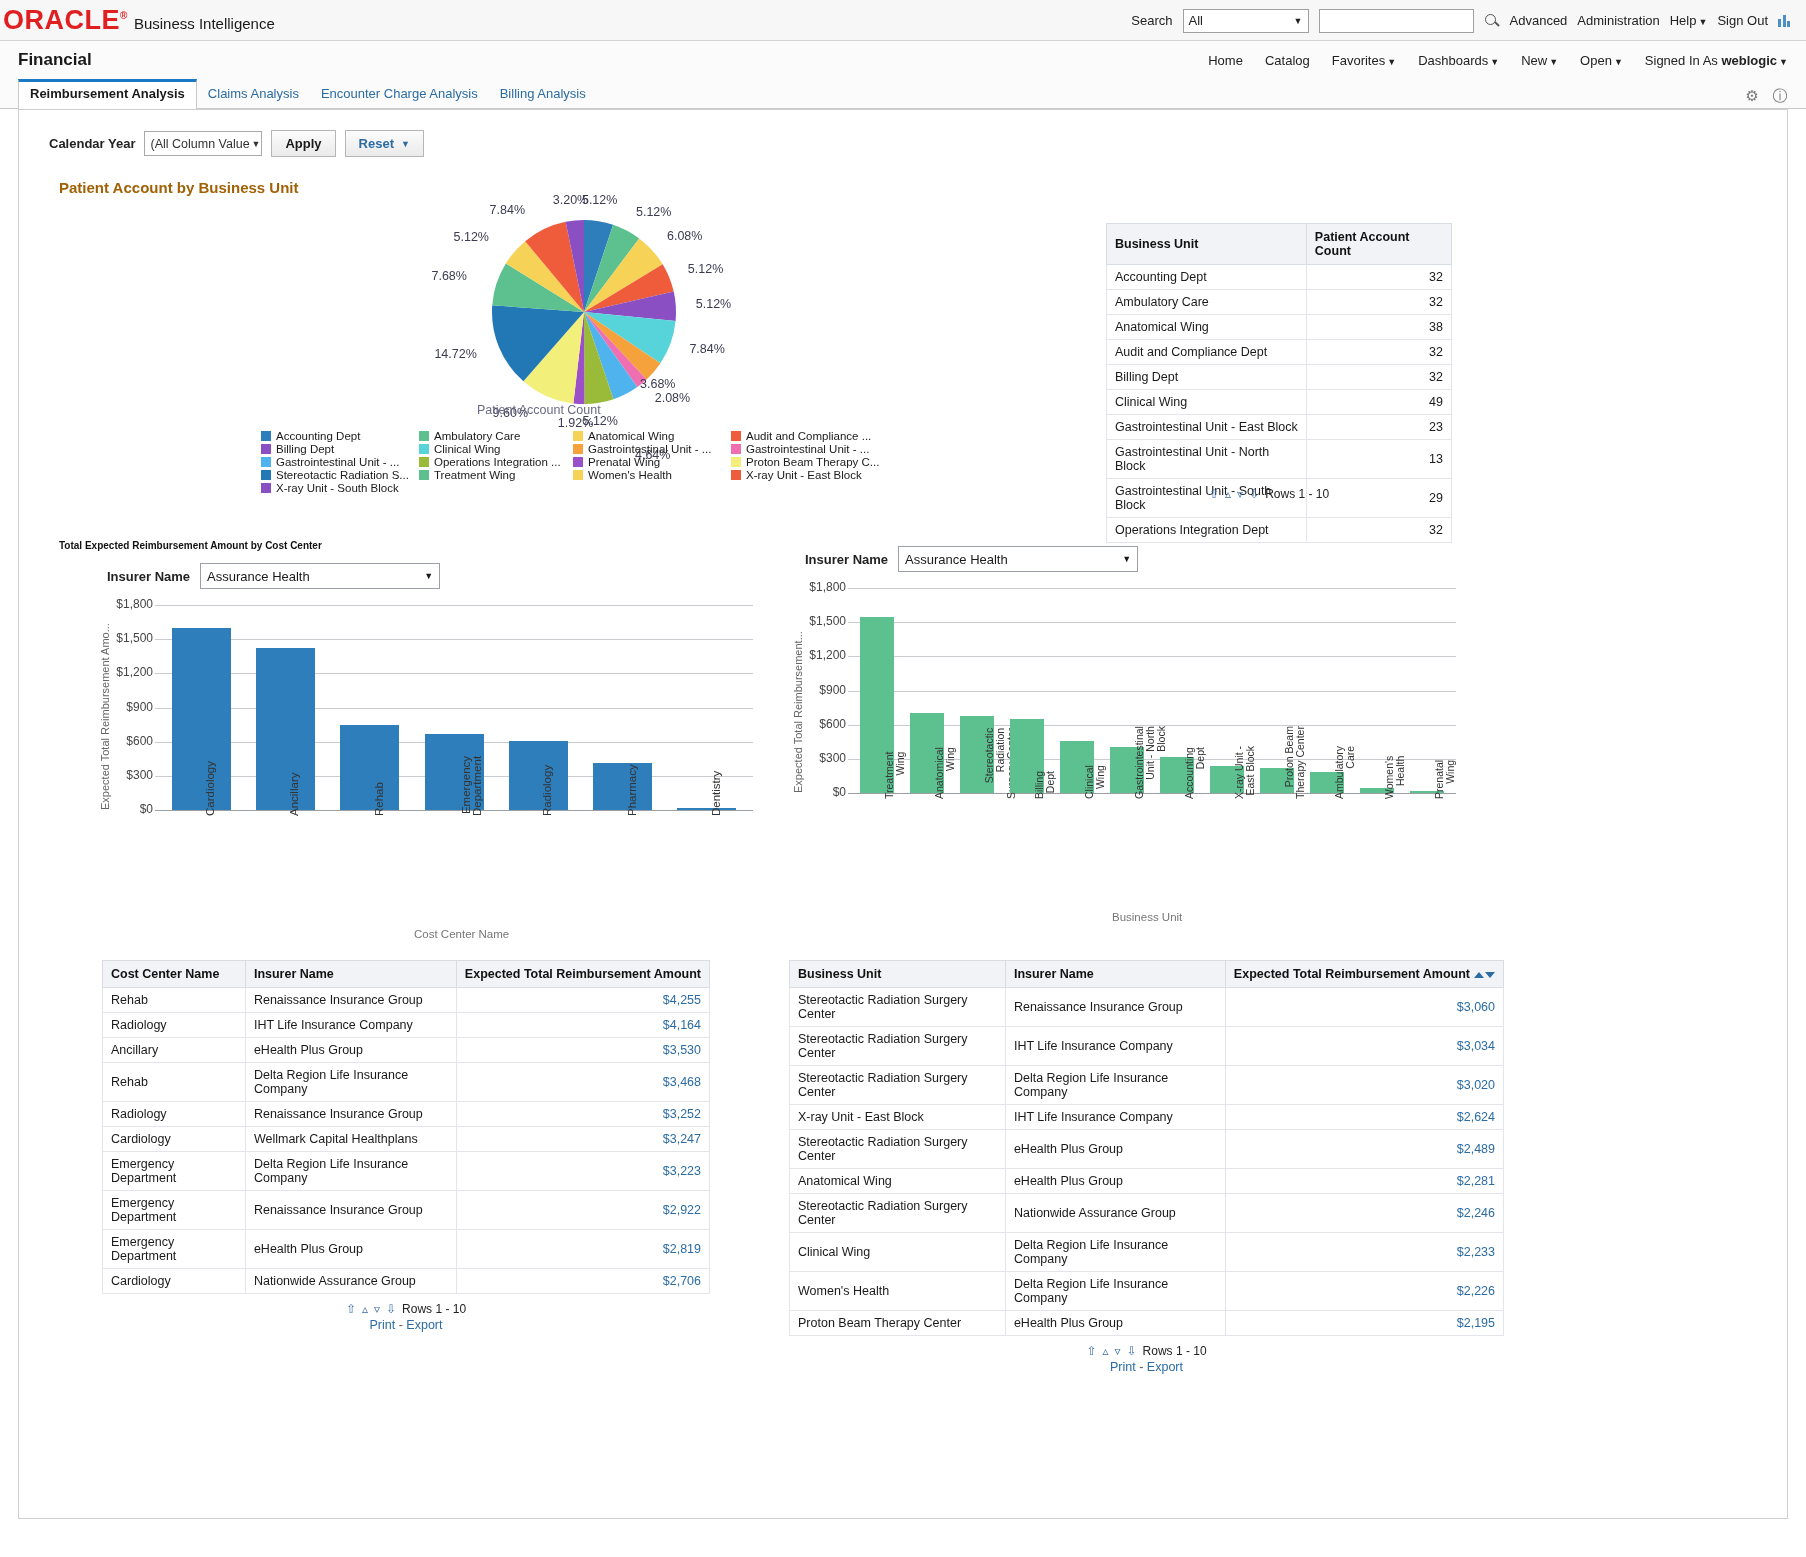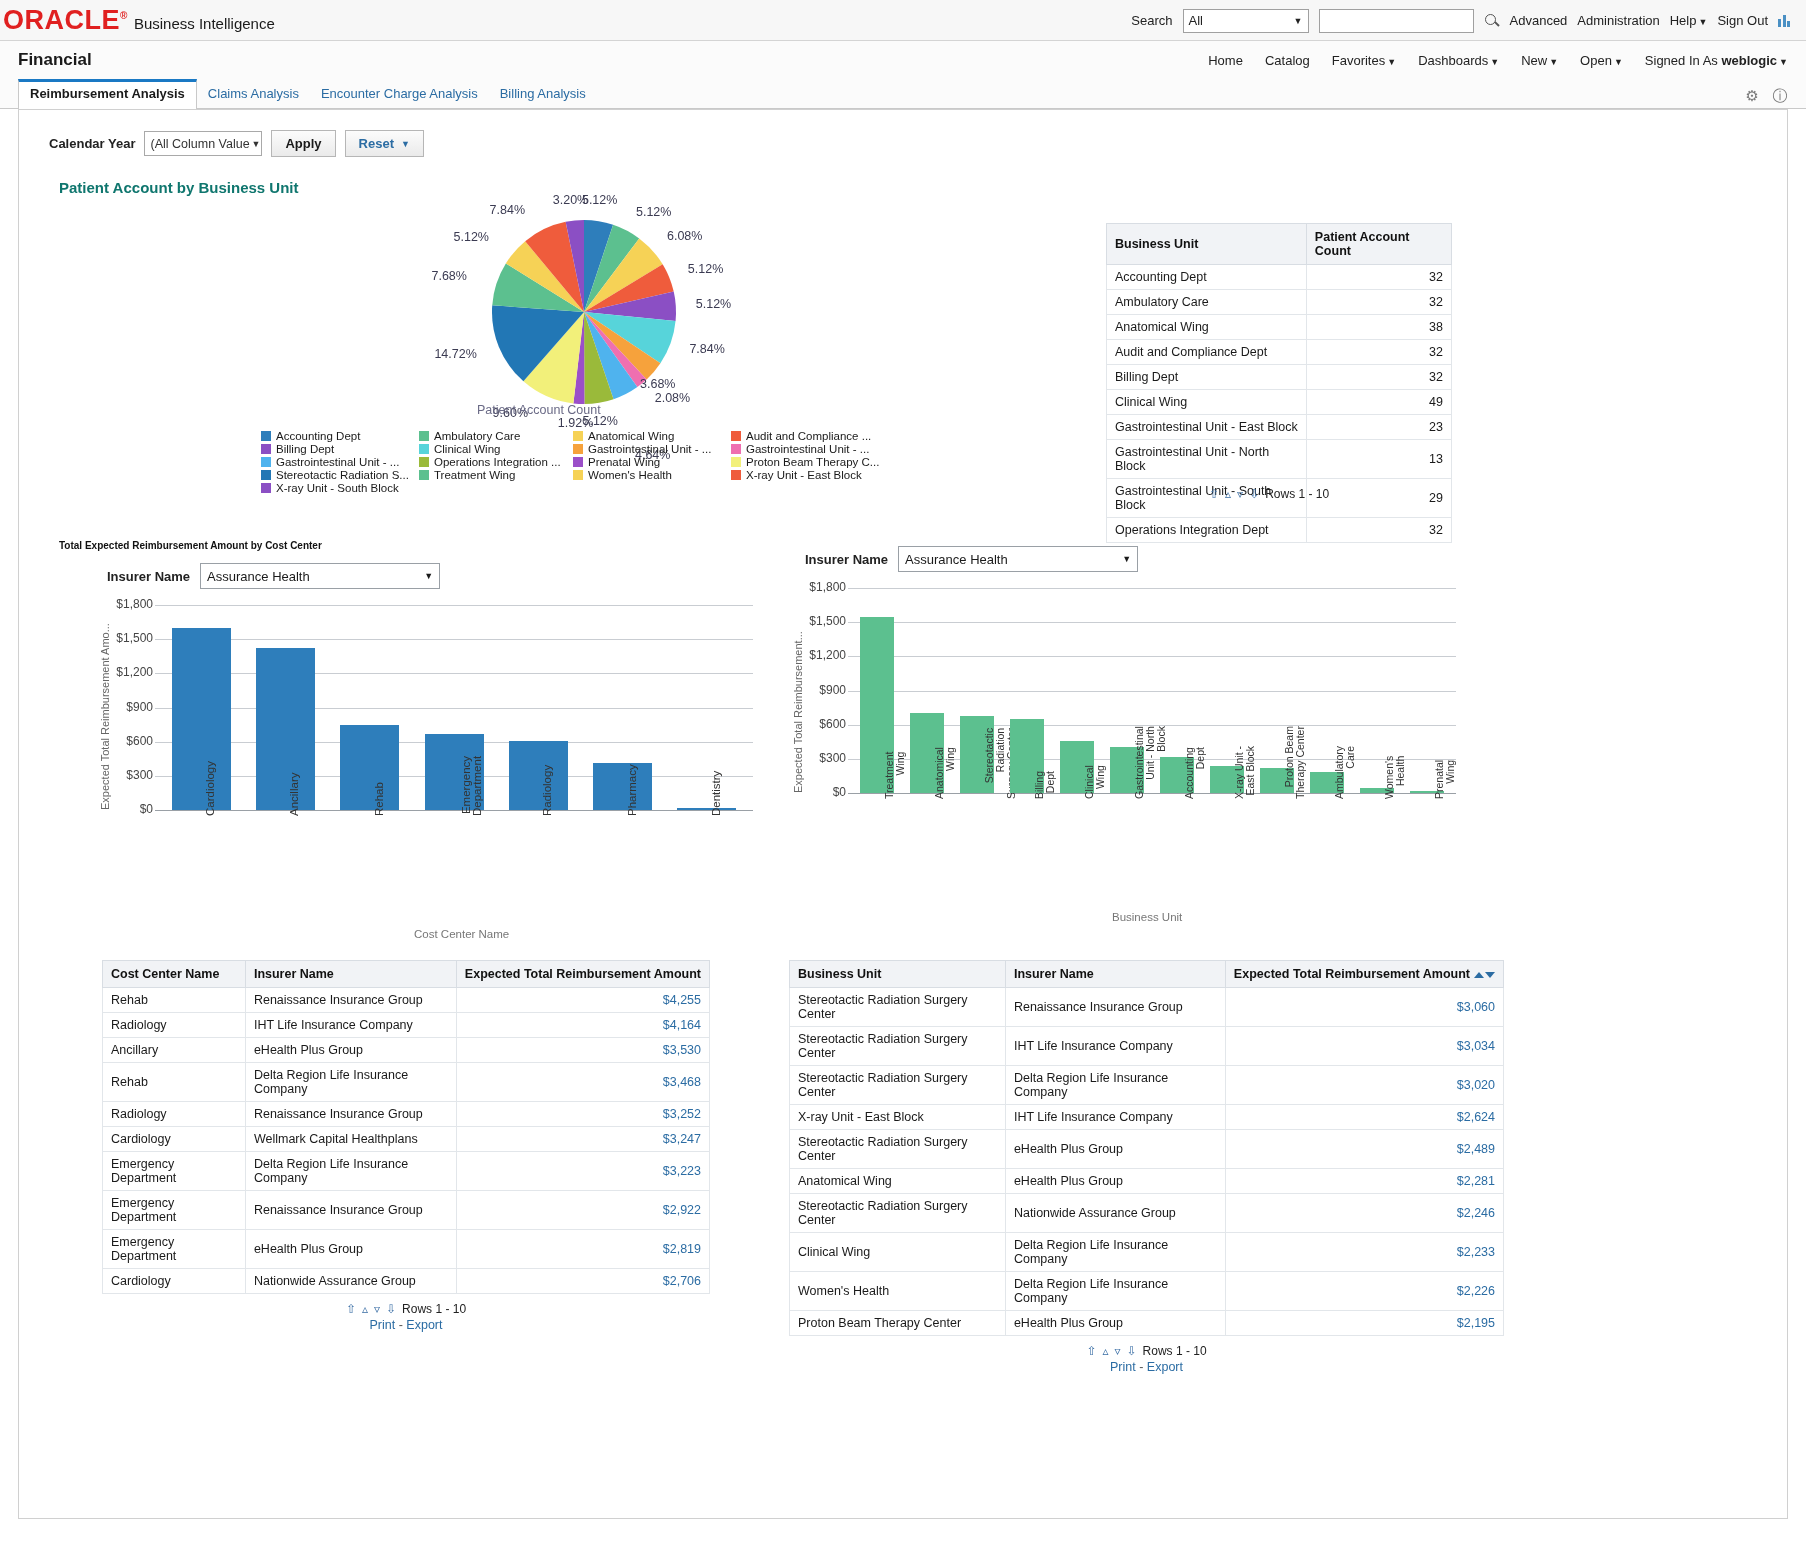--- a/index.html
+++ b/index.html
@@ -209,21 +209,21 @@
     color: #1a1a1a;
     display: flex; align-items: center;
     cursor: pointer;
   }
   .btn.link-btn { color: #2b6ca3; gap: 5px; }
 
   
   .sec-title {
     font-size: 15px;
     font-weight: bold;
-    color: #0f766e;
+    color: #a16207;
     margin: 22px 0 4px 40px;
   }
 
   
   .pie-region { position: relative; height: 340px; }
   .pie-canvas { position: absolute; left: 430px; top: 12px; width: 270px; height: 230px; }
   .pie-svg { display:block; }
   .pie-pct {
     position: absolute;
     font-size: 12.5px;

